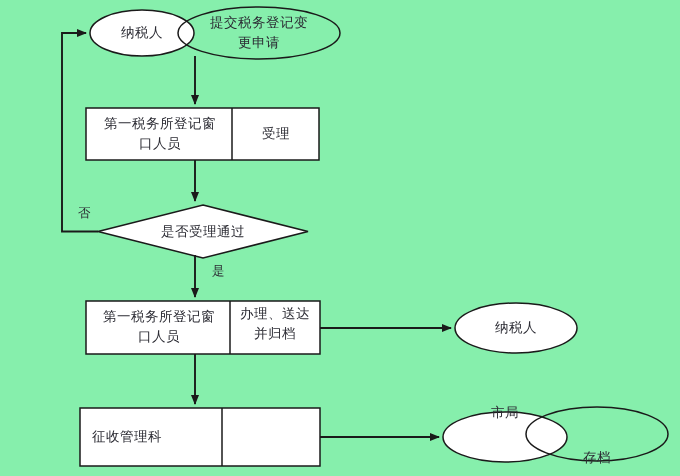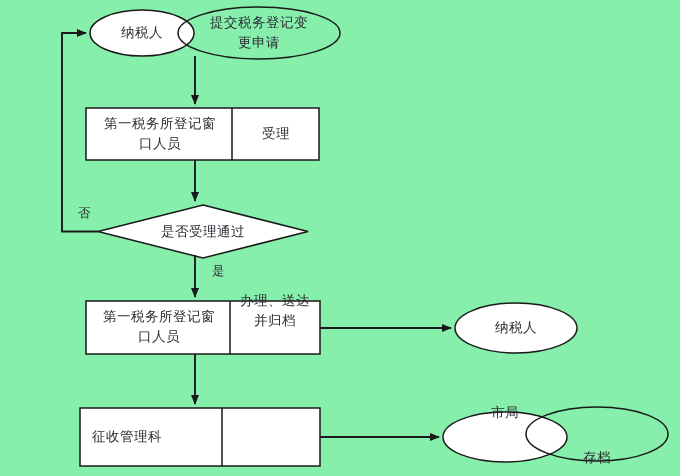--- a/index.html
+++ b/index.html
@@ -120,21 +120,21 @@
   <div class="node-text" style="left:90px; top:110px; width:140px; height:48px;">第一税务所登记窗
 口人员</div>
 
   <div class="node-text" style="left:234px; top:110px; width:84px; height:32px;margin-top:8px;">受理</div>
 
   <div class="node-text" style="left:128px; top:217px; width:150px; height:30px;">是否受理通过</div>
 
   <div class="node-text" style="left:90px; top:303px; width:138px; height:48px;">第一税务所登记窗
 口人员</div>
 
-  <div class="node-text" style="left:232px; top:287px; width:86px; height:48px;">办理、送达
+  <div class="node-text" style="left:232px; top:300px; width:86px; height:48px;">办理、送达
 并归档</div>
 
   <div class="node-text" style="left:470px; top:313px; width:92px; height:30px;">纳税人</div>
 
   <div class="node-text left-align" style="left:82px; top:410px; width:138px; height:54px;">征收管理科</div>
 
 
   <div class="node-text" style="left:460px; top:398px; width:90px; height:30px;">市局</div>
 
   <div class="node-text" style="left:552px; top:419px; width:90px; height:30px;margin-top:24px;">存档</div>

